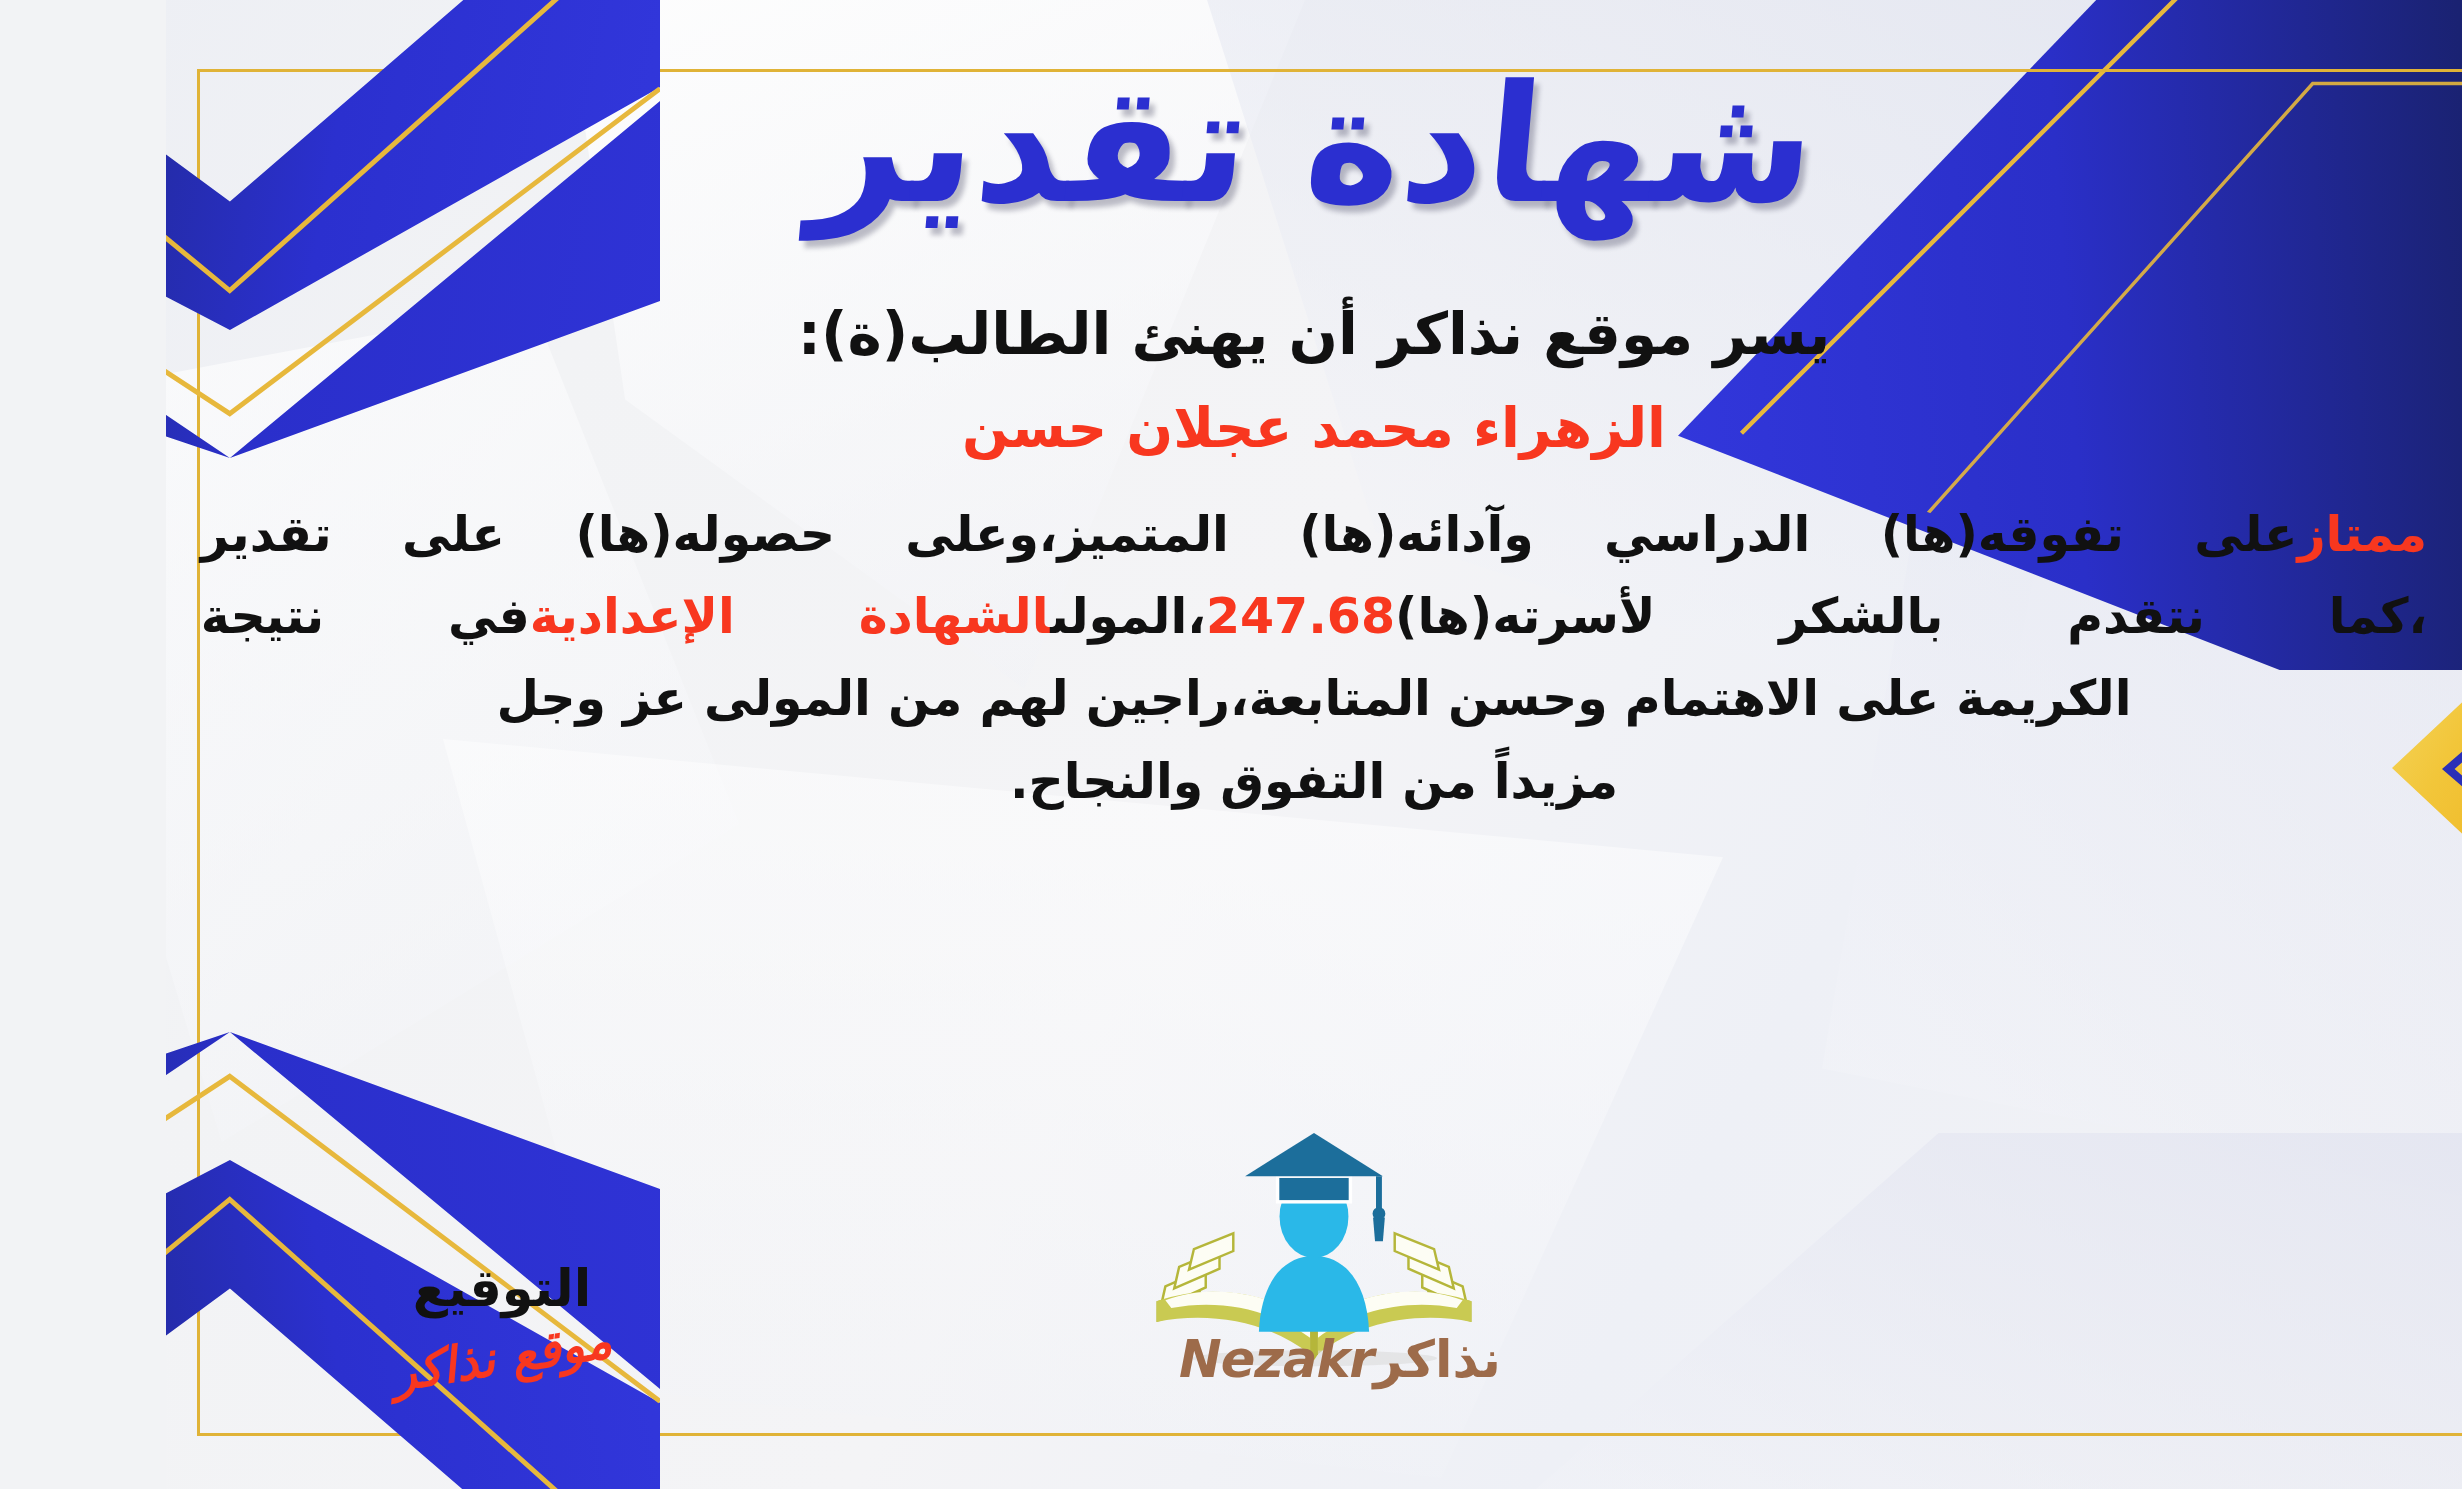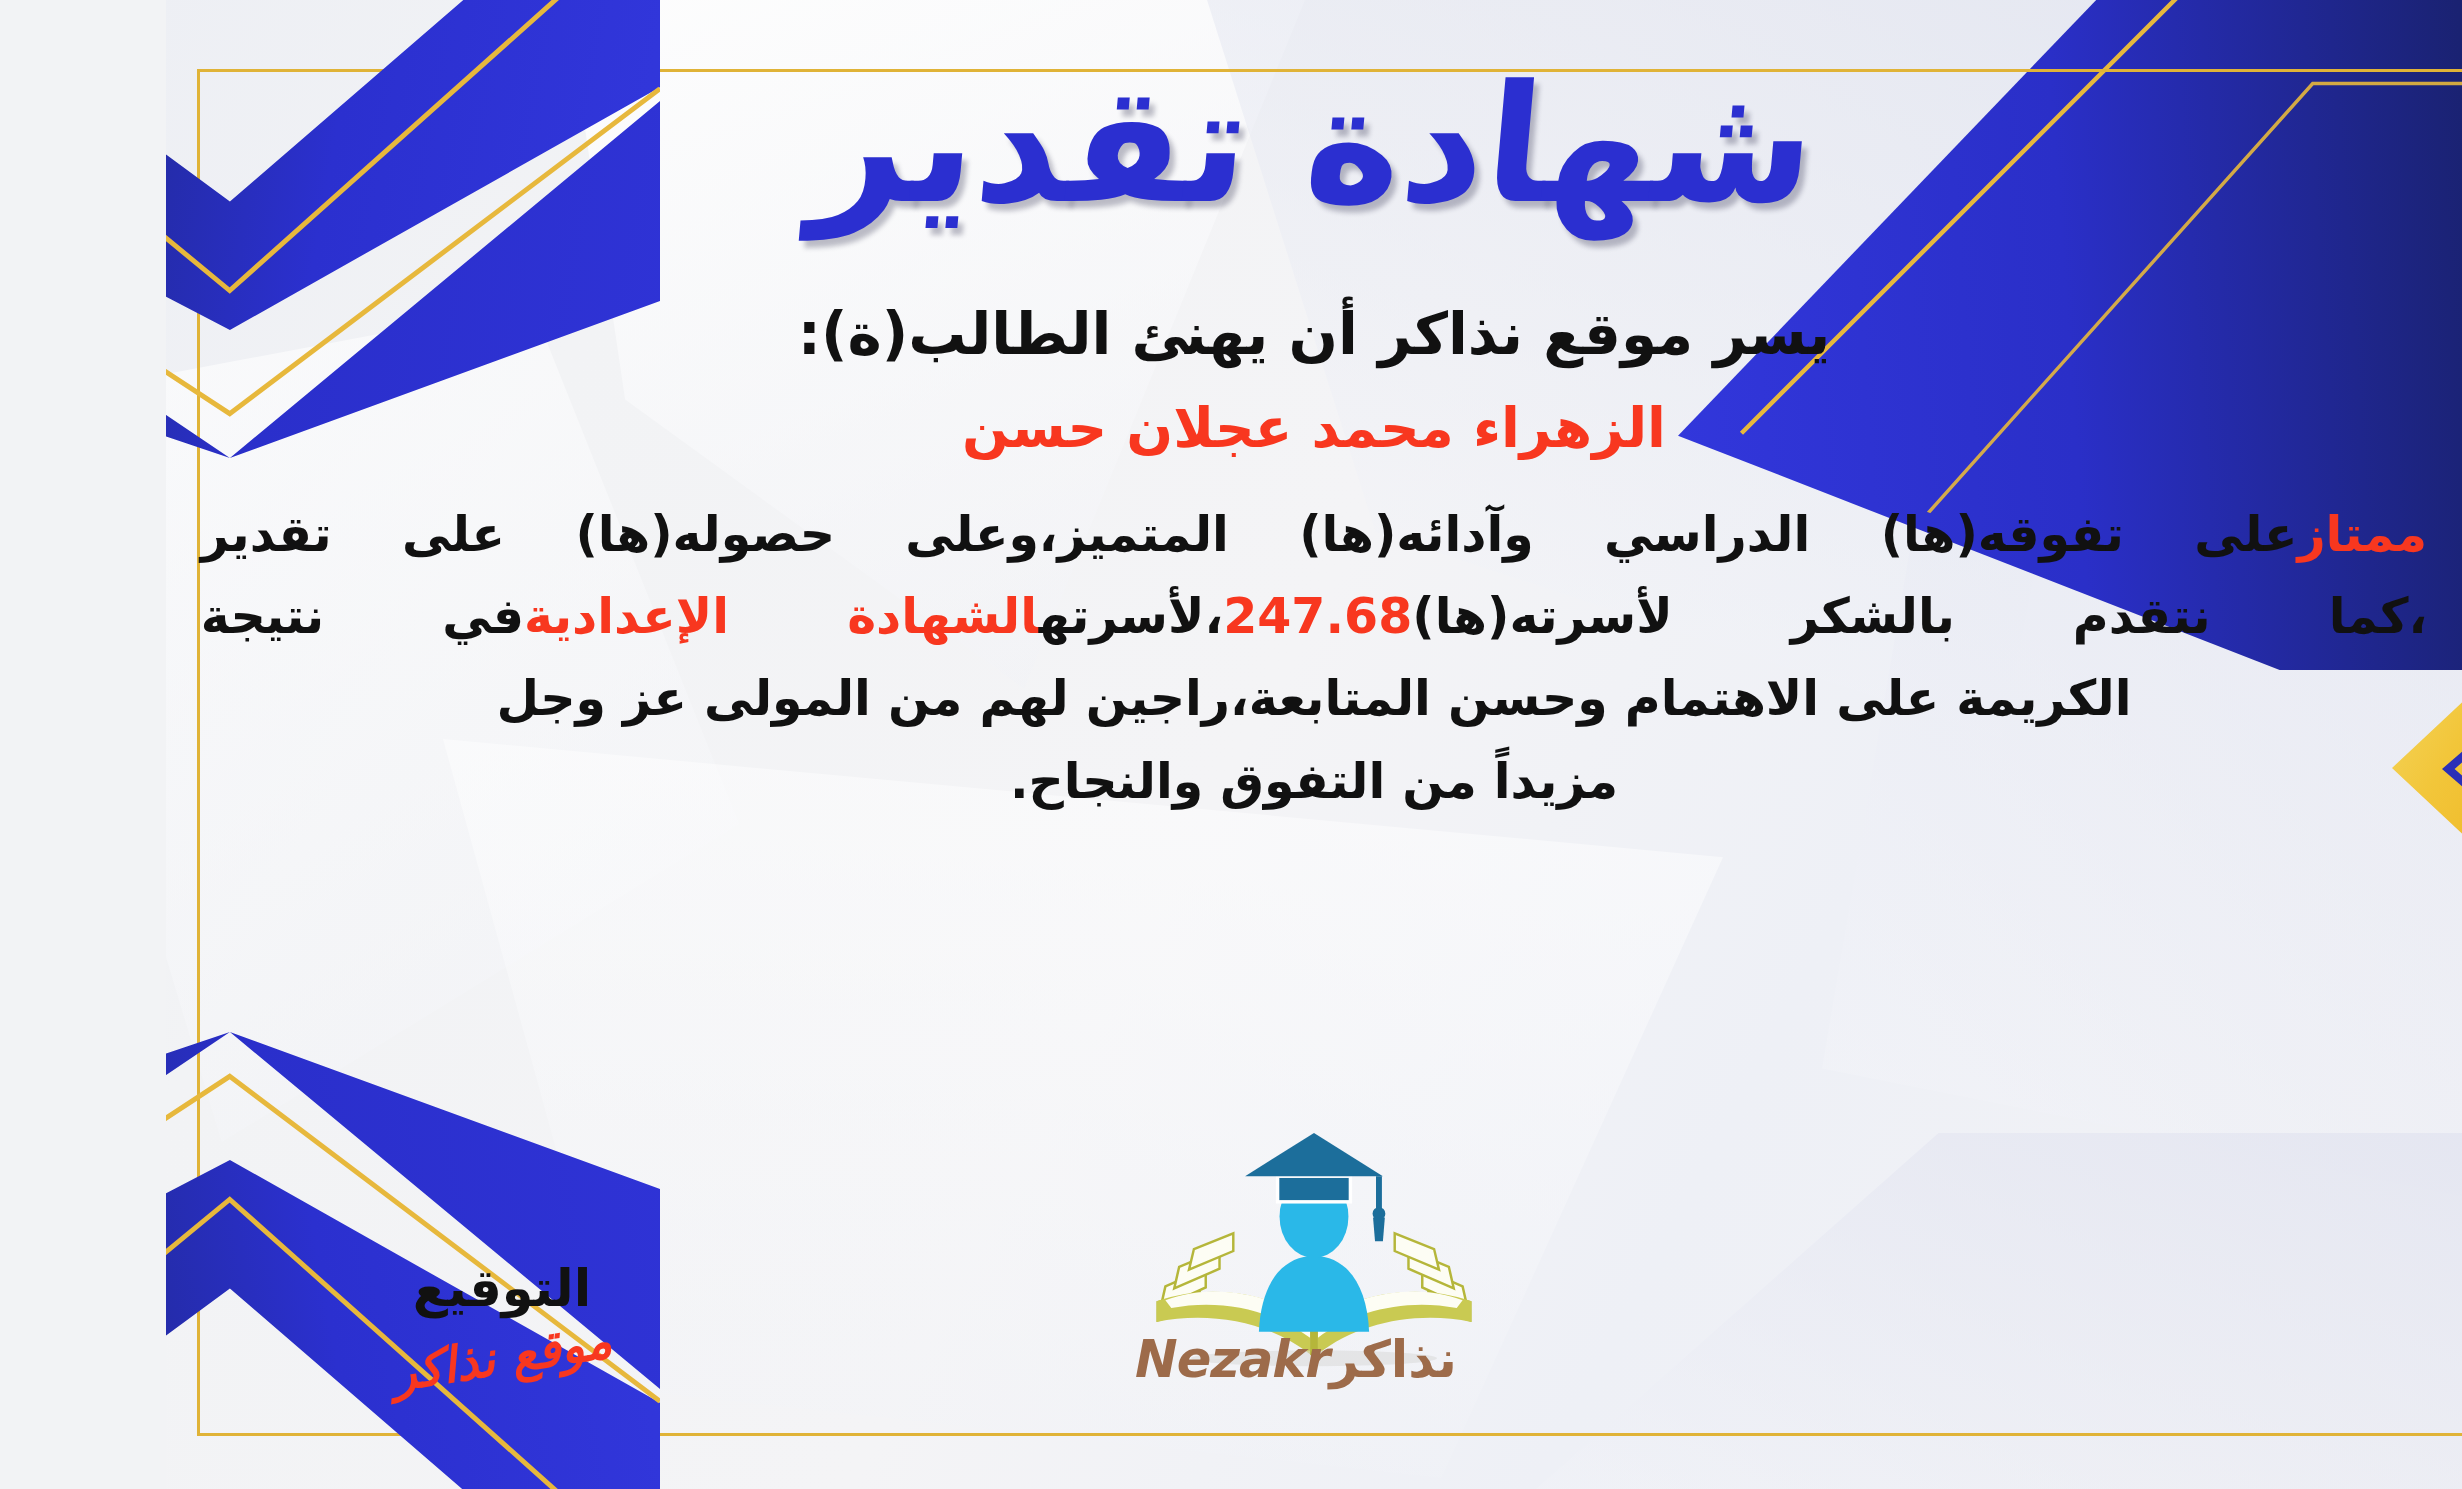--- a/index.html
+++ b/index.html
@@ -200,22 +200,22 @@
 
   
   .logo {
     position:absolute;
     left:50%; transform:translateX(-50%);
     bottom:14.8px;
     width:374px; height:276px;
   }
   .logo svg { width:100%; height:100%; display:block; }
   .logo-wordmark {
-    position:absolute; bottom:2px; left:8px; right:0;
-    text-align:left;
+    position:absolute; bottom:2px; left:0; right:0;
+    text-align:right;
     font-size:51px; font-weight:700; font-style:italic;
     color:#9d6b4a;
     letter-spacing:-1px;
     direction:ltr;
   }
   .logo-wordmark .ar { font-style:normal; direction:rtl; }
 </style>
 </head>
 <body>
 
@@ -264,21 +264,21 @@
     <div class="title">شهادة تقدير</div>
 
     <div class="congrats-line">يسر موقع نذاكر أن يهنئ الطالب(ة):</div>
 
     <div class="student-name">الزهراء محمد عجلان حسن</div>
 
     <div class="body-block">
 
       <span class="body-line l1"><span class="hl">ممتاز</span><span>على تفوقه(ها) الدراسي وآدائه(ها) المتميز،وعلى حصوله(ها) على تقدير</span></span>
 
-      <span class="body-line l2"><span>،كما نتقدم بالشكر لأسرته(ها)</span><span class="hl">247.68</span><span>،لأسرته</span><span class="hl">الشهادة الإعدادية</span><span>في نتيجة</span></span>
+      <span class="body-line l2"><span>،كما نتقدم بالشكر لأسرته(ها)</span><span class="hl">247.68</span><span>،المولى</span><span class="hl">الشهادة الإعدادية</span><span>في نتيجة</span></span>
 
       <span class="body-line">الكريمة على الاهتمام وحسن المتابعة،راجين لهم من المولى عز وجل</span>
 
       <span class="body-line">مزيداً من التفوق والنجاح.</span>
     </div>
   </div>
 
   <div class="footer">
 
     <div class="signature-block">

